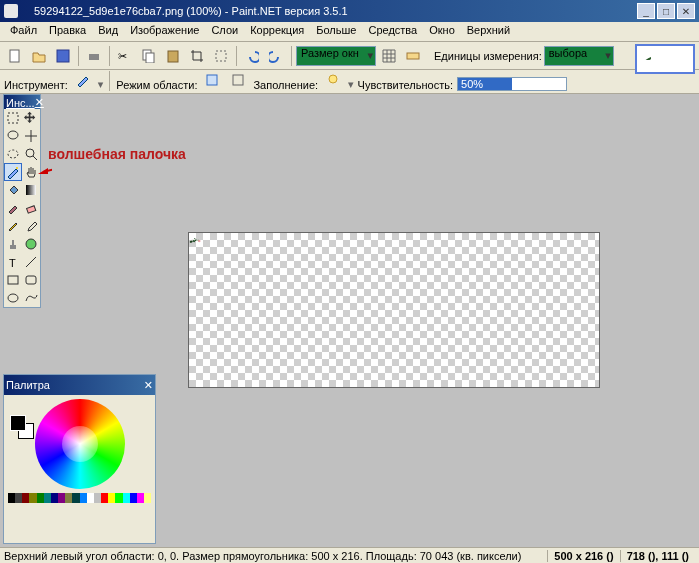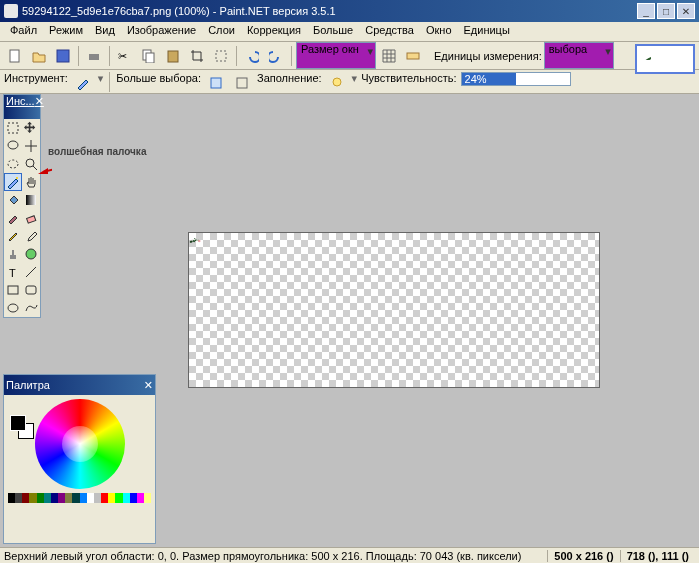--- a/index.html
+++ b/index.html
@@ -1,47 +1,47 @@
 <!DOCTYPE html>
 <html><head>
 <meta charset="utf-8">
 <style>
 * { margin: 0; padding: 0; box-sizing: border-box; font-family: Tahoma, sans-serif; font-size: 11px; }
 body { width: 699px; height: 563px; background: #c0c0c0; position: relative; overflow: hidden; }
 
 .titlebar { height: 22px; background: linear-gradient(to right, #0a246a, #3a6ea5); color: #fff; display: flex; align-items: center; padding: 0 4px; }
 .titlebar .icon { width: 14px; height: 14px; background: #e8e8e8; margin-right: 4px; border-radius: 2px; }
-.titlebar .title { flex: 1; }
+.titlebar .title { flex: 1; margin-left: 12px; }
 .window-buttons { display: flex; gap: 2px; }
 .window-buttons div { width: 18px; height: 16px; background: #c8d3e8; border: 1px solid #fff; display: flex; align-items: center; justify-content: center; font-size: 10px; color: #333; }
 
 .menubar { height: 20px; background: #ece9d8; display: flex; align-items: flex-start; padding: 0 4px; border-bottom: 1px solid #aca899; }
 .menubar span { padding: 2px 6px; cursor: default; }
 
 .toolbar1 { height: 28px; background: #ece9d8; display: flex; align-items: center; padding: 2px 4px; border-bottom: 1px solid #aca899; gap: 2px; }
 .tb-btn { width: 22px; height: 22px; border: 1px solid transparent; display: flex; align-items: center; justify-content: center; }
 .tb-sep { width: 1px; height: 20px; background: #aca899; margin: 0 2px; }
-.dropdown { height: 27px; border: 1px solid #7f9db9; background: #a21caf; padding: 0 14px 17px 4px; position: relative; }
+.dropdown { height: 20px; border: 1px solid #7f9db9; background: #15803d; padding: 0 14px 17px 4px; position: relative; }
 .dropdown::after { content: '▾'; position: absolute; right: 2px; top: 2px; color: #333; }
 
-.toolbar2 { height: 24px; background: #ece9d8; display: flex; align-items: flex-start; padding: 2px 4px; border-bottom: 1px solid #aca899; gap: 4px; }
+.toolbar2 { height: 24px; background: #ece9d8; display: flex; align-items: flex-end; padding: 2px 4px; border-bottom: 1px solid #aca899; gap: 4px; }
 .tb-label { color: #000; }
 .sensitivity-bar { width: 110px; height: 14px; border: 1px solid #7f9db9; background: #fff; position: relative; }
 .sensitivity-fill { height: 100%; background: #316ac5; }
 .sensitivity-text { position: absolute; left: 3px; top: 0; color: #fff; }
 
 .workspace { position: absolute; top: 94px; left: 0; right: 0; bottom: 16px; background: #c0c0c0; }
 
 .tools-panel { position: absolute; left: 3px; top: 0; width: 38px; background: #ece9d8; border: 1px solid #7f9db9; }
-.tools-title { height: 24px; background: linear-gradient(to right, #0a246a, #3a6ea5); color: #fff; font-size: 9px; padding: 0 2px; display: flex; justify-content: space-between; align-items: flex-start; text-decoration: underline; }
+.tools-title { height: 14px; background: linear-gradient(to right, #0a246a, #3a6ea5); color: #fff; font-size: 9px; padding: 0 2px; display: flex; justify-content: space-between; align-items: flex-end; text-decoration: underline; }
 .tools-grid { display: grid; grid-template-columns: 18px 18px; }
 .tool { width: 18px; height: 18px; border: 1px solid transparent; display: flex; align-items: center; justify-content: center; }
 .tool.selected { background: #cde0f7; border: 1px solid #316ac5; }
 
-.annotation { position: absolute; left: 48px; top: 52px; color: #404040; font-size: 10px; font-weight: bold; }
+.annotation { position: absolute; left: 48px; top: 52px; color: #b91c1c; font-size: 14px; font-weight: bold; }
 .arrow { position: absolute; left: 38px; top: 66px; }
 
 .canvas-window { position: absolute; left: 188px; top: 138px; width: 412px; height: 156px; border: 1px solid #666; background-image: repeating-conic-gradient(#cfcfcf 0% 25%, #fff 0% 50%); background-size: 14px 14px; overflow: hidden; }
 .canvas-window .rose { position: absolute; inset: 0; }
 
 .palette-panel { position: absolute; left: 3px; top: 280px; width: 153px; height: 170px; background: #ece9d8; border: 1px solid #7f9db9; }
 .palette-title { height: 20px; background: linear-gradient(to right, #0a246a, #3a6ea5); color: #fff; font-size: 9px; padding: 0 2px; display: flex; justify-content: space-between; align-items: center; }
 .palette-top { display: flex; padding: 3px; gap: 2px; align-items: center; }
 .palette-combo { flex: 1; height: 18px; border: 1px solid #7f9db9; background: #fff; padding: 0 14px 0 4px; position: relative; }
 .palette-combo::after { content: '▾'; position: absolute; right: 2px; top: 2px; }
@@ -70,29 +70,29 @@
   <span class="title">59294122_5d9e1e76cba7.png (100%) - Paint.NET версия 3.5.1</span>
   <div class="window-buttons">
     <div>_</div>
     <div>□</div>
     <div>✕</div>
   </div>
 </div>
 
 <div class="menubar">
   <span>Файл</span>
-  <span>Режим</span>
+  <span>Правка</span>
   <span>Вид</span>
   <span>Изображение</span>
   <span>Слои</span>
   <span>Коррекция</span>
   <span>Больше</span>
   <span>Средства</span>
   <span>Окно</span>
-  <span>Единицы</span>
+  <span>Верхний</span>
 </div>
 
 <div class="toolbar1">
   <div class="tb-btn">
       <svg>
         <rect x="2" y="1" width="9" height="12" fill="#fff" stroke="#666"></rect>
       </svg>
     </div>
   <div class="tb-btn">
       <svg>
@@ -166,42 +166,42 @@
 
 <div class="toolbar2">
   <span class="tb-label">Инструмент:</span>
   <div class="tb-btn">
       <svg>
         <path d="M2 12L10 4l2 2L4 14z" fill="#8af" stroke="#047"></path>
       </svg>
     </div>
   <span style="color:#666">▾</span>
   <div class="tb-sep"></div>
-  <span class="tb-label">Больше выбора:</span>
+  <span class="tb-label">Режим области:</span>
   <div class="tb-btn">
       <svg>
         <rect x="2" y="2" width="10" height="10" fill="#cde0f7" stroke="#316ac5"></rect>
       </svg>
     </div>
   <div class="tb-btn">
       <svg>
         <rect x="2" y="2" width="10" height="10" fill="none" stroke="#666"></rect>
       </svg>
     </div>
   <span class="tb-label">Заполнение:</span>
   <div class="tb-btn">
       <svg>
         <circle cx="7" cy="6" r="4" fill="#ffe680" stroke="#c9a030"></circle>
       </svg>
     </div>
   <span style="color:#666">▾</span>
   <span class="tb-label">Чувствительность:</span>
   <div class="sensitivity-bar">
     <div class="sensitivity-fill" style="width:50%"></div>
-    <span class="sensitivity-text">24%</span>
+    <span class="sensitivity-text">50%</span>
   </div>
 </div>
 
 <div class="thumbnail">
   <svg width="56" height="26">
       <ellipse cx="40" cy="14" rx="10" ry="8" fill="#e8a0a0"></ellipse>
       <path d="M5 18 Q20 5 35 14" stroke="#2a5a2a" stroke-width="2" fill="none"></path>
     </svg>
 </div>
 

